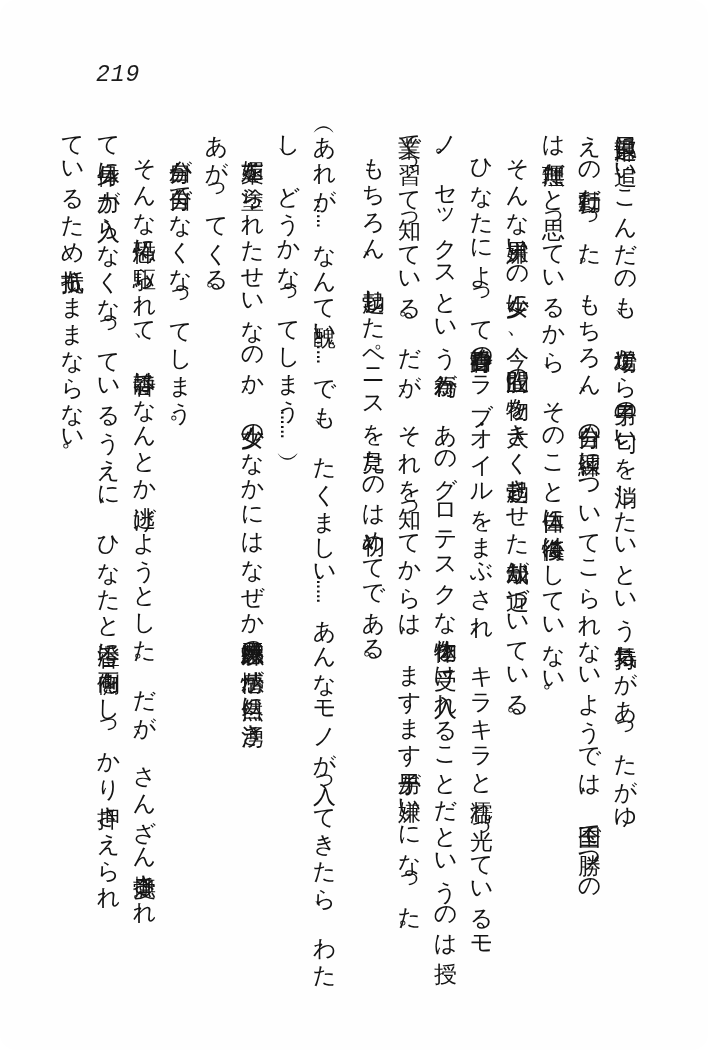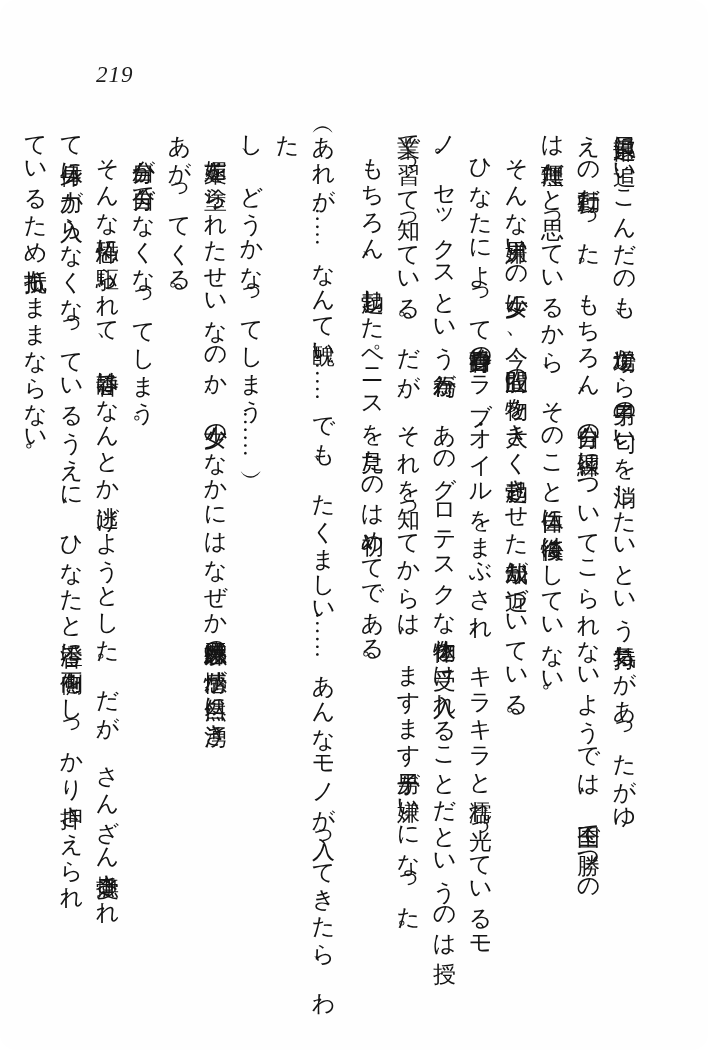--- a/index.html
+++ b/index.html
@@ -6,21 +6,21 @@
     margin: 0;
     padding: 0;
     background: #ffffff;
   }
   .page {
     position: relative;
     width: 708px;
     height: 1050px;
     background: #fefefe;
     overflow: hidden;
-    font-family: Liberation Serif, serif;
+    font-family: Liberation Mono, monospace;
     border-radius: 16px;
   }
   .page-number {
     position: absolute;
     top: 62px;
     left: 96px;
     font-style: italic;
     font-size: 23px;
     letter-spacing: 1px;
     color: #1c1c1c;

